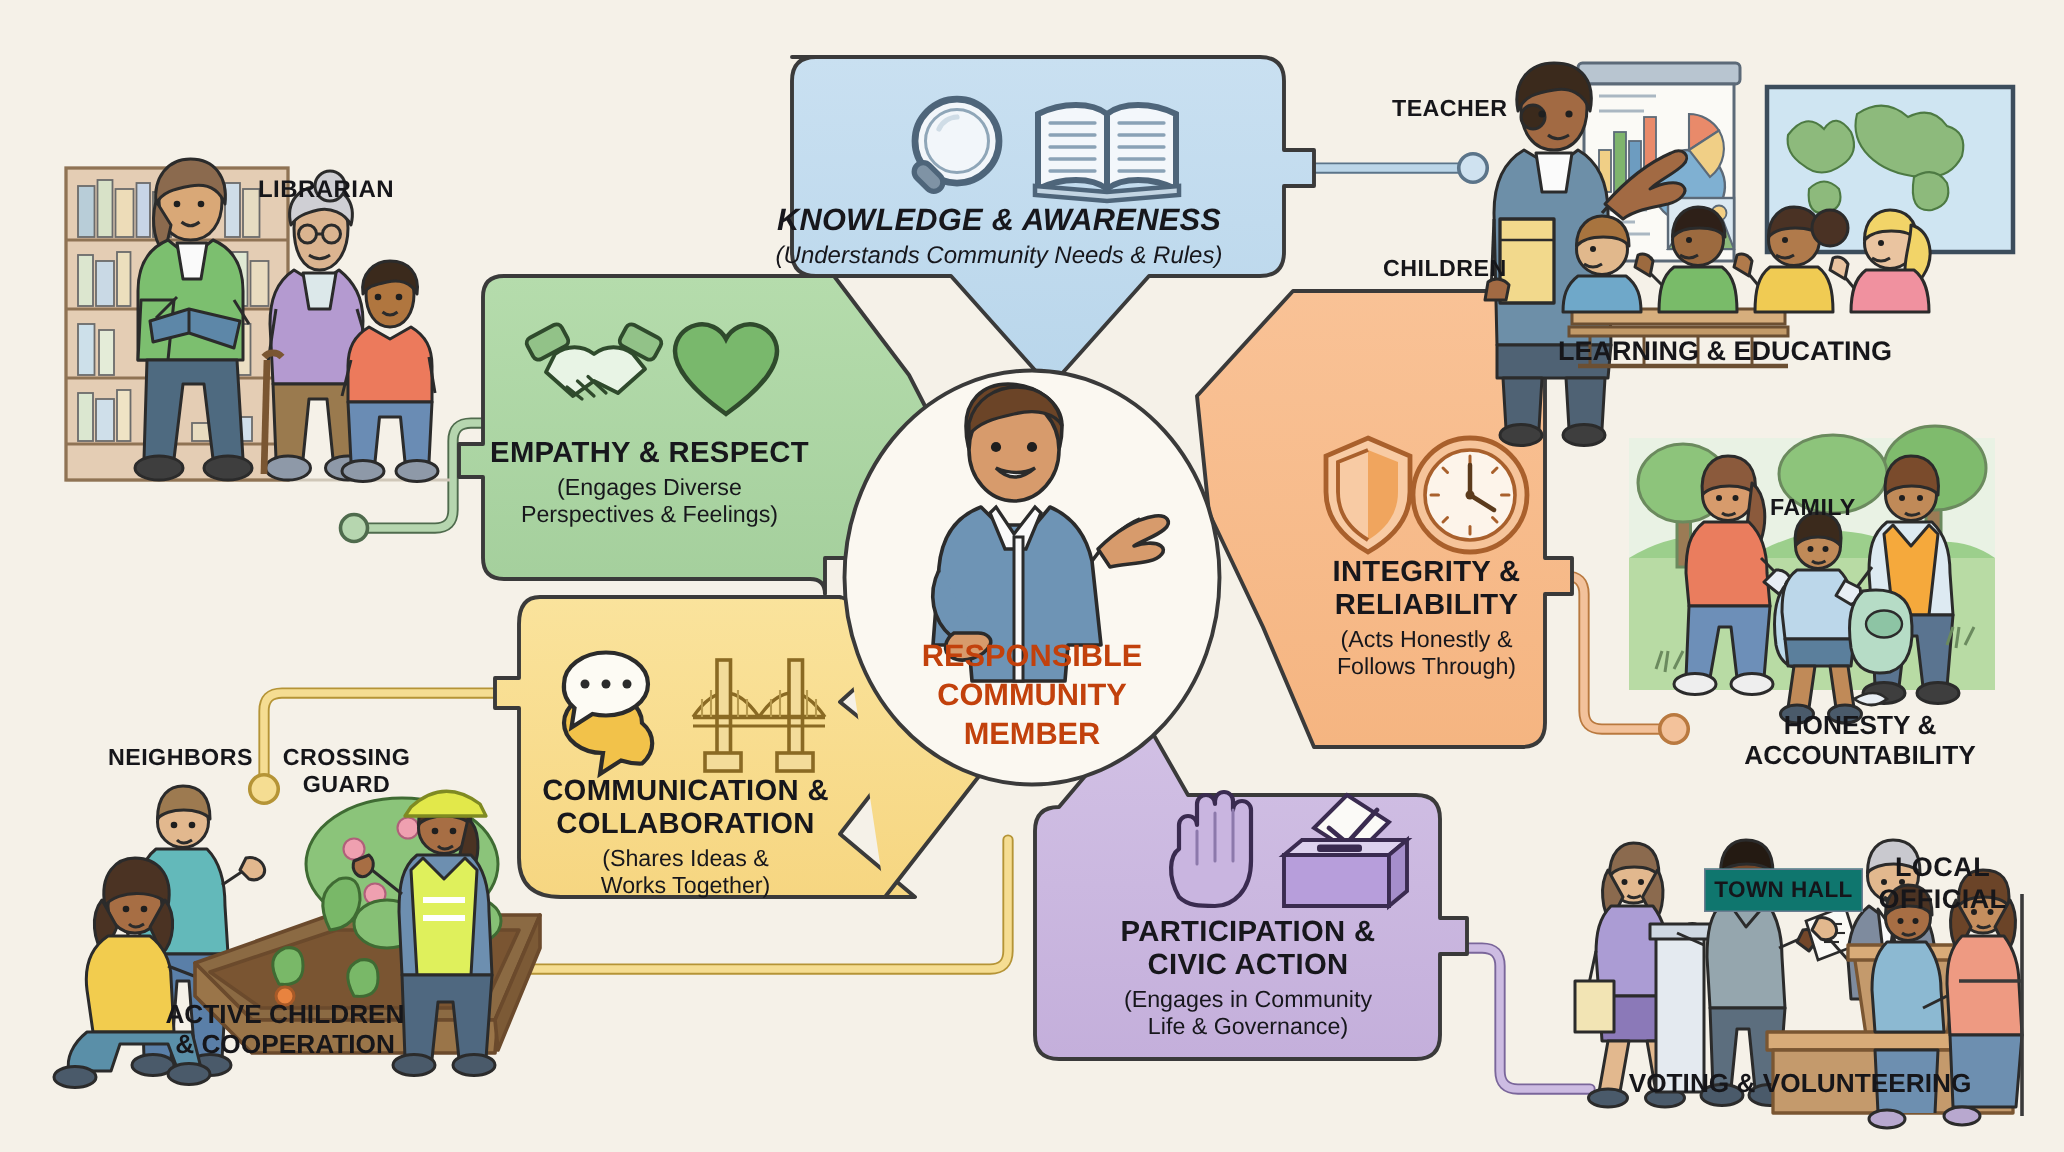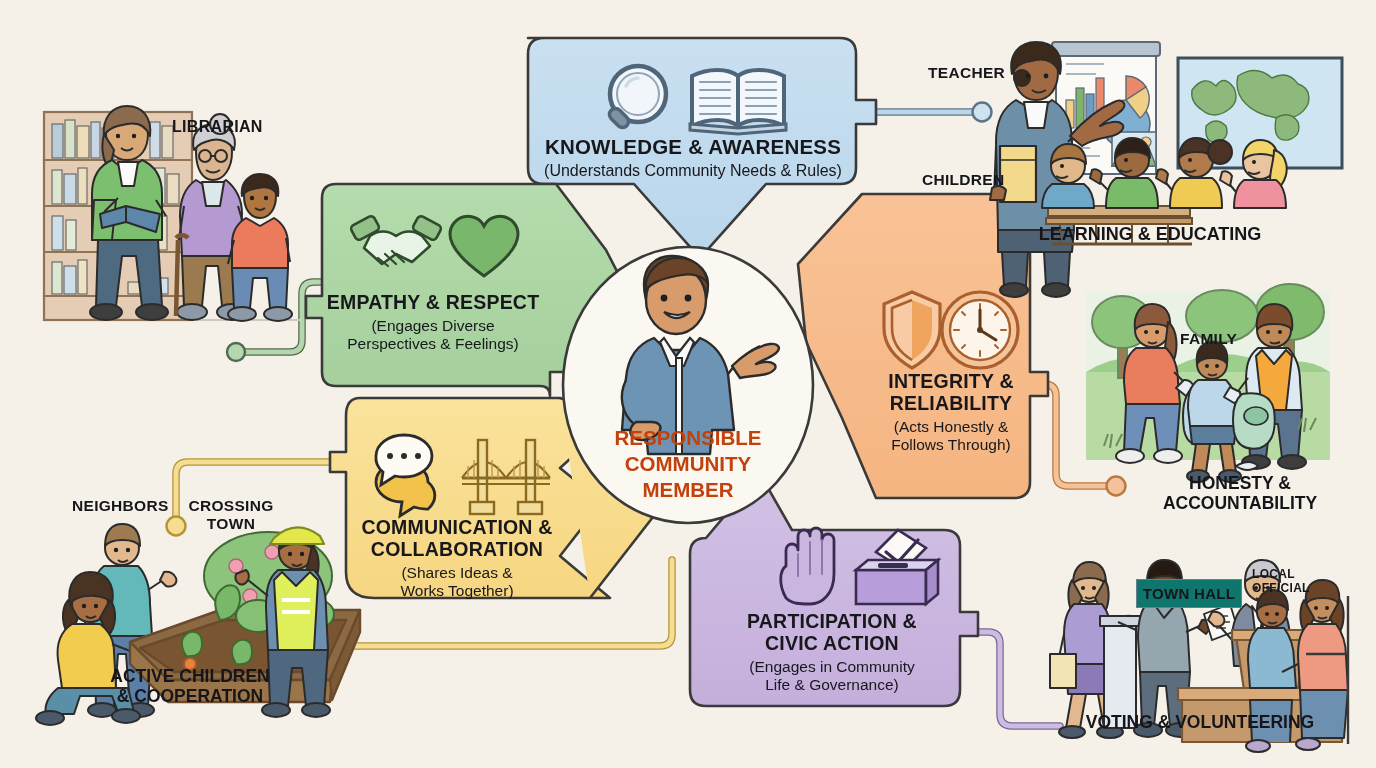--- a/index.html
+++ b/index.html
@@ -11,21 +11,21 @@
     position:relative;
   }
   #stage{position:absolute;inset:0;width:1376px;height:768px;}
   svg.layer{position:absolute;left:0;top:0;width:1376px;height:768px;}
 
   
   .petal-text{position:absolute;text-align:center;color:#17171c;line-height:1.12;}
   .petal-title{font-weight:bold;letter-spacing:.2px;}
   .petal-sub{font-weight:normal;}
 
-  .pt-blue  {left:528px;top:136px;width:330px;}
+  .pt-blue  {left:501px;top:136px;width:330px;font-style:italic;}
   .pt-blue .petal-title{font-size:20.5px;}
   .pt-blue .petal-sub{font-size:16px;margin-top:3px;}
 
   .pt-green {left:322px;top:292px;width:222px;}
   .pt-green .petal-title{font-size:19.5px;}
   .pt-green .petal-sub{font-size:15.5px;margin-top:3px;line-height:1.18;}
 
   .pt-orange{left:856px;top:370px;width:190px;}
   .pt-orange .petal-title{font-size:19.5px;line-height:1.15;}
   .pt-orange .petal-sub{font-size:15.5px;margin-top:3px;line-height:1.18;}
@@ -54,21 +54,21 @@
   .lbl-child {left:922px;top:171px;font-size:15.5px;}
 
   .cap-fam   {left:1120px;top:473px;width:240px;font-size:17.5px;}
   .lbl-fam   {left:1180px;top:330px;font-size:15.5px;}
 
   .cap-gard  {left:70px;top:666px;width:240px;font-size:17.5px;}
   .lbl-neigh {left:72px;top:497px;font-size:15.5px;}
   .lbl-guard {left:184px;top:497px;width:94px;text-align:center;font-size:15.5px;}
 
   .cap-vote  {left:1060px;top:712px;width:280px;font-size:17.5px;}
-  .lbl-off   {left:1252px;top:568px;width:86px;font-size:12px;}
+  .lbl-off   {left:1252px;top:568px;width:86px;text-align:center;font-size:18px;}
   .townhall  {position:absolute;left:1136px;top:539px;width:104px;height:27px;
     background:#0f766e;border:1.4px solid #6b7d90;display:flex;align-items:center;
     justify-content:center;font-size:15px;font-weight:bold;color:#15151a;letter-spacing:.3px;margin-top:40px;}
 </style>
 </head>
 <body style="background: rgb(245, 241, 232);">
 
 <div id="stage">
 
   <svg class="layer" viewBox="0 0 1376 768">
@@ -817,21 +817,21 @@
 
   <div class="lbl lbl-fam">FAMILY</div>
   <div class="cap cap-fam">
     <div>HONESTY &amp;</div>
     <div>ACCOUNTABILITY</div>
   </div>
 
   <div class="lbl lbl-neigh">NEIGHBORS</div>
   <div class="lbl lbl-guard">
     <div>CROSSING</div>
-    <div>TOWN</div>
+    <div>GUARD</div>
   </div>
   <div class="cap cap-gard">
     <div>ACTIVE CHILDREN</div>
     <div>&amp; COOPERATION</div>
   </div>
 
   <div class="townhall">TOWN HALL</div>
   <div class="lbl lbl-off">
     <div>LOCAL</div>
     <div>OFFICIAL</div>

